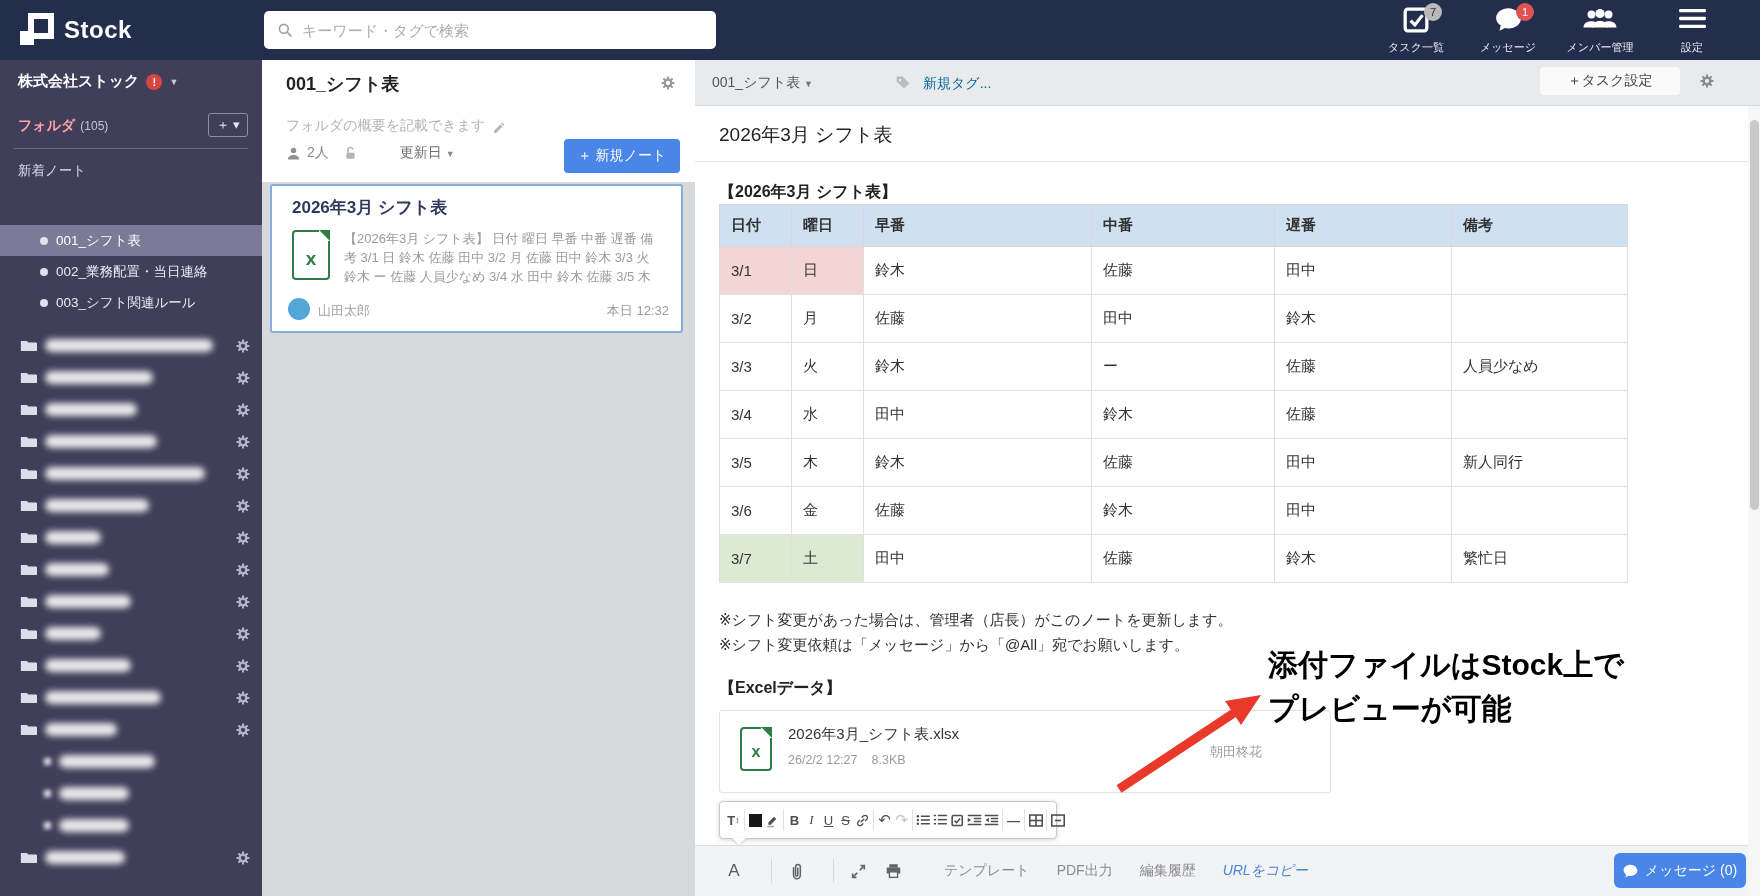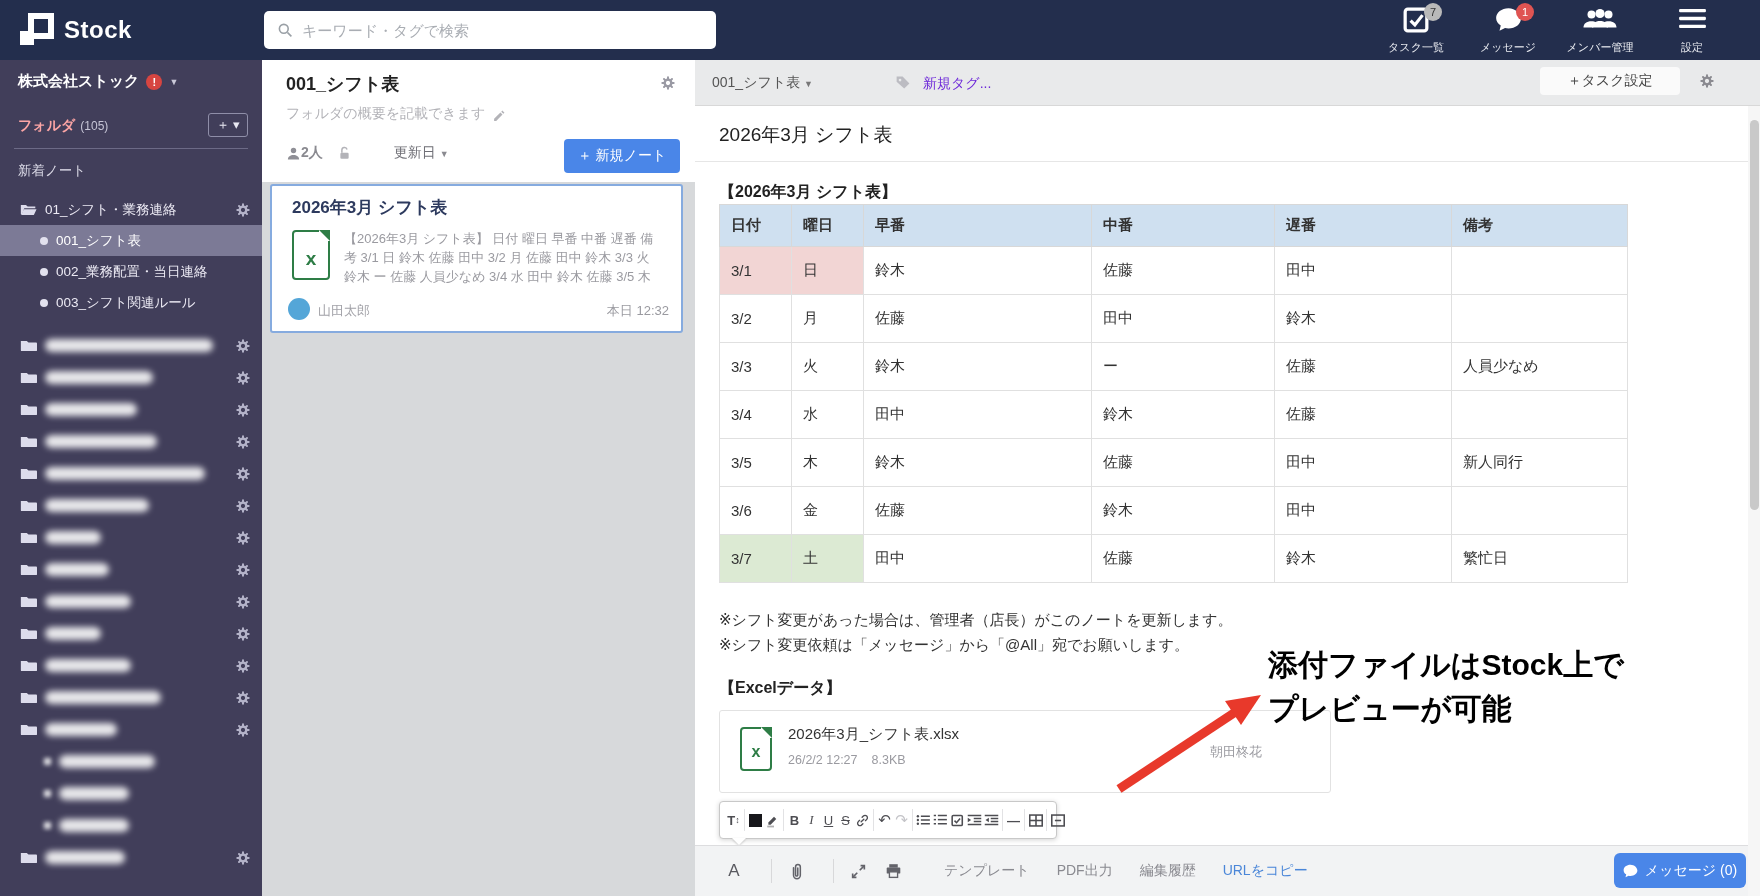--- a/index.html
+++ b/index.html
@@ -44,21 +44,21 @@
   .srow.sel { background:#7c7a96; color:#fff; }
   .bullet { width:8px; height:8px; border-radius:50%; background:#e2e1ee; margin-left:40px; flex:none; }
   .blur-blob { height:13px; border-radius:7px; background:rgba(255,255,255,.88); filter:blur(3px); margin-left:8px; }
   .blur-dot { width:7px; height:7px; background:rgba(255,255,255,.85); filter:blur(2px); margin-left:44px; flex:none; }
 
   
   #notelist { position:absolute; left:262px; top:60px; width:433px; height:836px; background:#d7d9db; }
   .nl-header { position:absolute; left:0; top:0; width:433px; height:122px; background:#fff; }
   .nl-title { position:absolute; left:24px; top:12px; font-size:18px; font-weight:bold; color:#222; }
   .nl-gear { position:absolute; right:18px; top:15px; width:17px; height:17px; color:#9a9aa4; cursor:pointer; }
-  .nl-desc { position:absolute; left:24px; top:45px; font-size:14px; color:#b3b3b8; display:flex; align-items:flex-end; }
+  .nl-desc { position:absolute; left:24px; top:57px; font-size:14px; color:#b3b3b8; display:flex; align-items:flex-end; }
   .nl-desc .ic { width:14px; height:14px; margin-left:7px; color:#b3b3b8; }
   .nl-meta { position:absolute; left:24px; top:84px; display:flex; align-items:center; color:#8a8a90; font-size:14px; }
   .nl-meta .ic { width:15px; height:15px; color:#8f8f96; }
   .nl-meta .lock { margin-left:14px; color:#b3b3b8; }
   .nl-sort { margin-left:42px; color:#6f6f76; cursor:pointer; }
   .nl-sort .car { font-size:9px; color:#8a8a90; }
   .newnote-btn { position:absolute; left:302px; top:79px; width:116px; height:34px; background:#4a86e8; color:#fff; font-size:14px; border:none; border-radius:4px; cursor:pointer; font-family:inherit; }
   .note-card { position:absolute; left:8px; top:124px; width:413px; height:149px; background:#fff; border:2px solid #86abdf; border-radius:3px; cursor:pointer; }
   .nc-title { position:absolute; left:20px; top:10px; font-size:17px; font-weight:bold; color:#2d3a5e; }
   .nc-file { position:absolute; left:20px; top:44px; }
@@ -71,21 +71,21 @@
   .xlsicon .xch { position:absolute; left:0; right:0; top:16px; text-align:center; color:#2e7d46; font-weight:bold; font-size:19px; }
   .xlsicon.small { width:32px; height:44px; }
   .xlsicon.small .xch { font-size:16px; top:14px; }
 
   
   #main { position:absolute; left:695px; top:60px; width:1065px; height:836px; background:#fff; }
   .graybar { position:absolute; left:0; top:0; width:1065px; height:46px; background:#e9eaeb; border-bottom:1px solid #d8d8d8; }
   .crumb { position:absolute; left:17px; top:14px; font-size:14px; color:#555; cursor:pointer; }
   .crumb .car { font-size:9px; color:#777; }
   .tag-ic { position:absolute; left:200px; top:15px; width:16px; height:16px; color:#bcbcc2; }
-  .tag-ph { position:absolute; left:228px; top:15px; font-size:14px; color:#6d28d9; }
+  .tag-ph { position:absolute; left:228px; top:15px; font-size:14px; color:#0369a1; }
   .task-btn { position:absolute; right:80px; top:7px; width:140px; height:28px; background:#fafafa; border:none; border-radius:4px; font-size:14px; color:#444; cursor:pointer; font-family:inherit; }
   .graybar .g-ic { position:absolute; right:42px; top:13px; width:19px; height:19px; color:#8a8a90; cursor:pointer; }
   .titlebar { position:absolute; left:0; top:46px; width:1065px; height:56px; background:#fff; border-bottom:1px solid #e6e6e6; }
   .note-title { position:absolute; left:24px; top:16px; font-size:19px; color:#222; }
   .content-heading { position:absolute; left:24px; top:122px; font-size:16px; font-weight:bold; color:#222; }
   table.shift { position:absolute; left:24px; top:144px; width:908px; border-collapse:collapse; table-layout:fixed; }
   table.shift th { height:42px; background:#cfe0f0; font-size:15px; color:#333; text-align:left; padding-left:11px; font-weight:bold; border:1px solid #d8d8d8; }
   table.shift td { height:48px; font-size:15px; color:#333; padding-left:11px; border:1px solid #e0e0e0; background:#fff; }
   td.sunday { background:#f2d5d4 !important; }
   td.saturday { background:#dcead3 !important; }
@@ -106,21 +106,21 @@
   .fmt-toolbar:after { content:""; position:absolute; left:12px; bottom:-7px; border-left:7px solid transparent; border-right:7px solid transparent; border-top:7px solid #fff; filter:drop-shadow(0 1px 1px rgba(0,0,0,.2)); }
   .ft-item { flex:none; width:17px; height:24px; display:flex; align-items:center; justify-content:center; color:#4d4d52; font-size:13px; cursor:pointer; }
   .ft-item.disabled { color:#c4c4c8; }
   .ft-sep { flex:none; width:1px; height:22px; background:#e2e2e4; margin:0 2px; }
   .swatch { width:13px; height:13px; background:#17171b; display:inline-block; }
   .bottombar { position:absolute; left:0; top:785px; width:1065px; height:51px; background:#f2f3f4; border-top:1px solid #dddddf; display:flex; align-items:center; padding-left:28px; }
   .bb-ic { color:#63636a; width:22px; display:flex; justify-content:center; cursor:pointer; }
   .bb-sep { width:1px; height:24px; background:#d8d8da; margin:0 13px; }
   .bb-gap { width:13px; }
   .bb-text { font-size:14px; color:#8a8a90; margin-left:27px; cursor:pointer; white-space:nowrap;text-align:right; }
-  .bb-text.link { color:#4a86d8; }
+  .bb-text.link { color:#4a86d8;font-style:italic; }
   .fontA { font-size:17px; color:#5a5a60; }
   .msg-btn { position:absolute; right:14px; top:793px; width:132px; height:35px; background:#4a86e8; border:none; border-radius:6px; color:#fff; font-size:14px; cursor:pointer; display:flex; align-items:center; justify-content:center; gap:7px; font-family:inherit; }
   .msg-btn .ic { width:15px; height:14px; }
 
   
   .scroll-track { position:absolute; right:0; top:46px; width:12px; height:790px; background:#f6f6f6; }
   .scroll-thumb { position:absolute; right:1px; top:14px; width:9px; height:390px; background:#c9c9c9; border-radius:5px; }
   .ic svg, .nicon svg, .g-ic svg, .f-ic svg { display:block; }
 </style>
 </head>
@@ -179,44 +179,20 @@
       <span class="org-alert">!</span>
       <span class="org-caret">▼</span>
     </div>
     <div class="folders-row">
       <span class="folders-label">フォルダ</span><span class="folders-count">(105)</span>
       <span class="folder-add">＋ ▾</span>
     </div>
     <div class="sidebar-hr"></div>
     <div class="newnotes">新着ノート</div>
 
-    <div class="srow" style="top:134px;">
-      <span class="ic f-ic">
-          <svg viewBox="0 0 20 16" width="17" height="14" fill="none">
-            <path fill="currentColor" d="M1 2h6l2 2h9v2H5L2.5 13H1z"></path>
-            <path fill="currentColor" d="M4.5 7H19.5l-3.2 7H1.4z"></path>
-          </svg>
-        </span>
-      <span class="flabel">01_シフト・業務連絡</span>
-      <span class="ic g-ic">
-          <svg viewBox="0 0 24 24" width="16" height="16" fill="none">
-            <g stroke="currentColor" stroke-width="3" stroke-linecap="round">
-              <line x1="12" y1="3.5" x2="12" y2="7"></line>
-              <line x1="12" y1="17" x2="12" y2="20.5"></line>
-              <line x1="3.5" y1="12" x2="7" y2="12"></line>
-              <line x1="17" y1="12" x2="20.5" y2="12"></line>
-              <line x1="6" y1="6" x2="8.5" y2="8.5"></line>
-              <line x1="15.5" y1="15.5" x2="18" y2="18"></line>
-              <line x1="6" y1="18" x2="8.5" y2="15.5"></line>
-              <line x1="15.5" y1="8.5" x2="18" y2="6"></line>
-            </g>
-            <circle cx="12" cy="12" r="5" stroke="currentColor" stroke-width="3.5"></circle>
-          </svg>
-        </span>
-    </div>
     <div class="srow sel" style="top:165px;">
       <span class="bullet"></span>
       <span class="flabel">001_シフト表</span>
     </div>
     <div class="srow" style="top:196px;">
       <span class="bullet"></span>
       <span class="flabel">002_業務配置・当日連絡</span>
     </div>
     <div class="srow" style="top:227px;">
       <span class="bullet"></span>
@@ -586,21 +562,21 @@
             </svg>
           </span>
       </div>
       <div class="nl-meta">
         <span class="ic">
             <svg viewBox="0 0 20 20" width="15" height="15" fill="none">
               <circle cx="10" cy="6" r="3.6" fill="currentColor"></circle>
               <path fill="currentColor" d="M2.5 18c0-4 3.4-6 7.5-6s7.5 2 7.5 6z"></path>
             </svg>
           </span>
-        <span style="font-weight:bold;">2人</span>
+        <span style="margin-left:6px;">2人</span>
         <span class="ic lock">
             <svg viewBox="0 0 20 20" width="15" height="15" fill="none">
               <path d="M6.5 9V5.5a3.5 3.5 0 016.9-.9" stroke="currentColor" stroke-width="2"></path>
               <rect x="4.5" y="9" width="11" height="8" rx="1.5" fill="currentColor"></rect>
             </svg>
           </span>
         <span class="nl-sort"><span>更新日</span> <span class="car">▼</span></span>
       </div>
       <button class="newnote-btn">＋ 新規ノート</button>
     </div>

